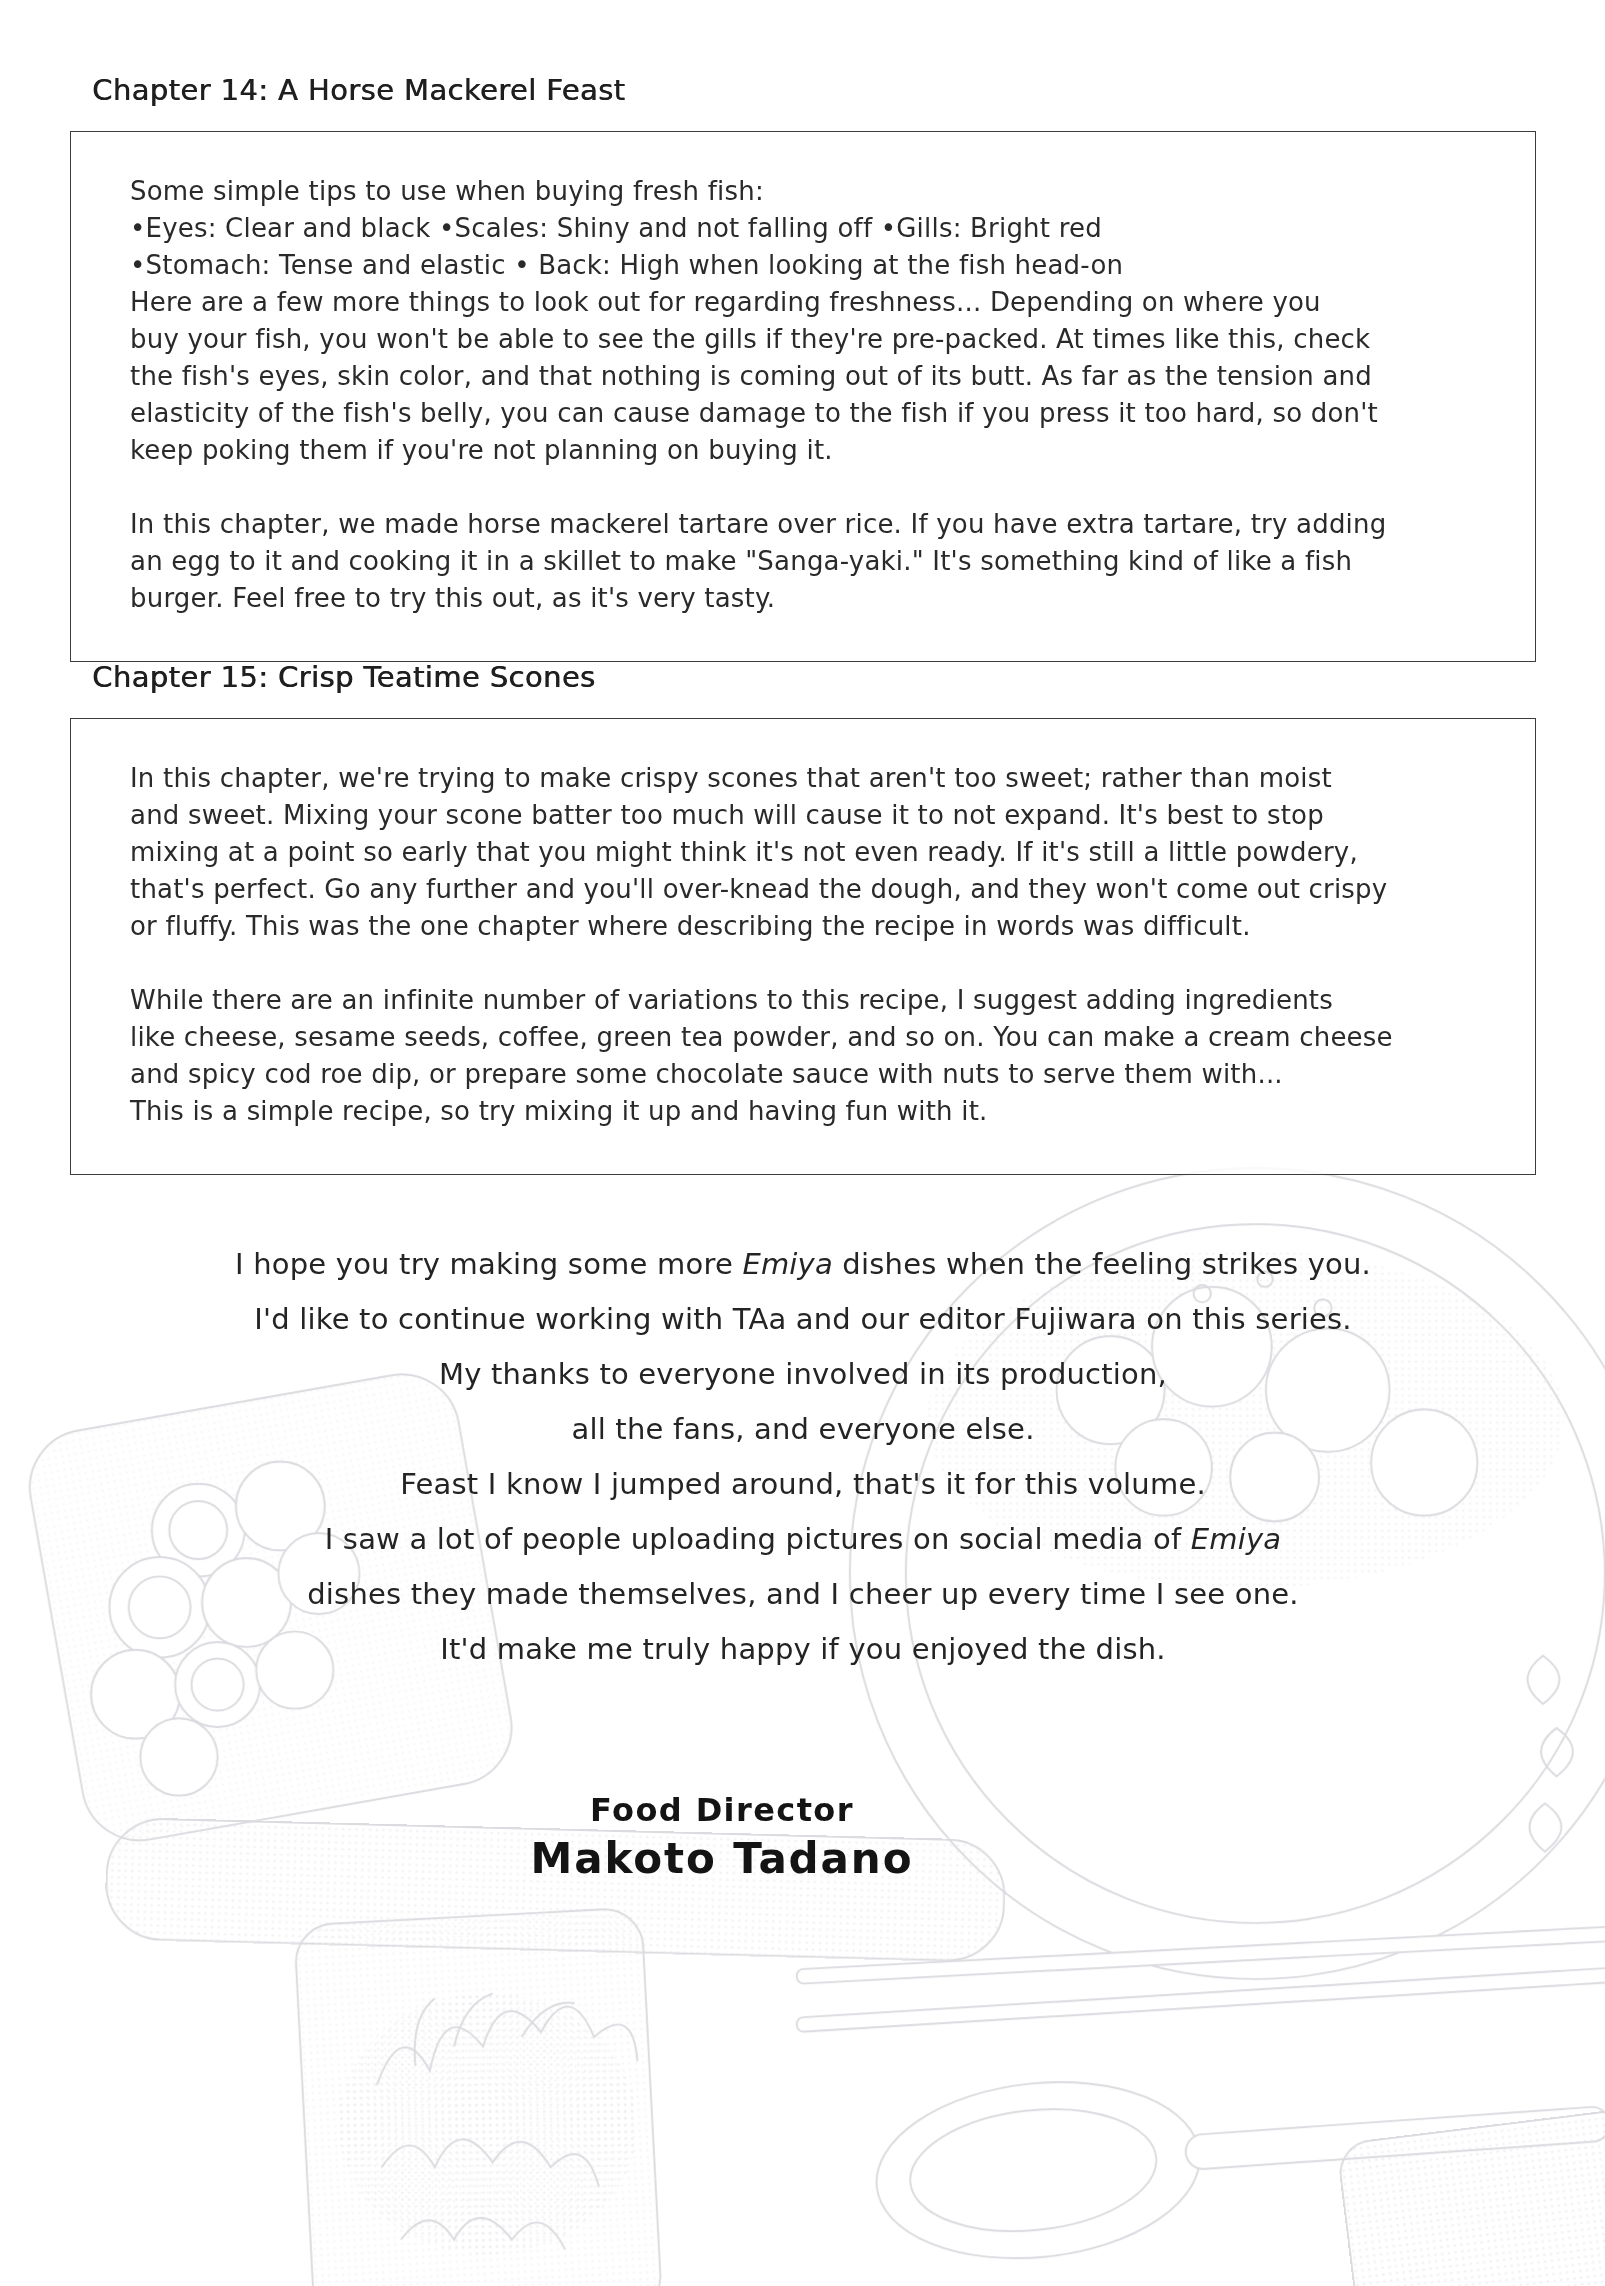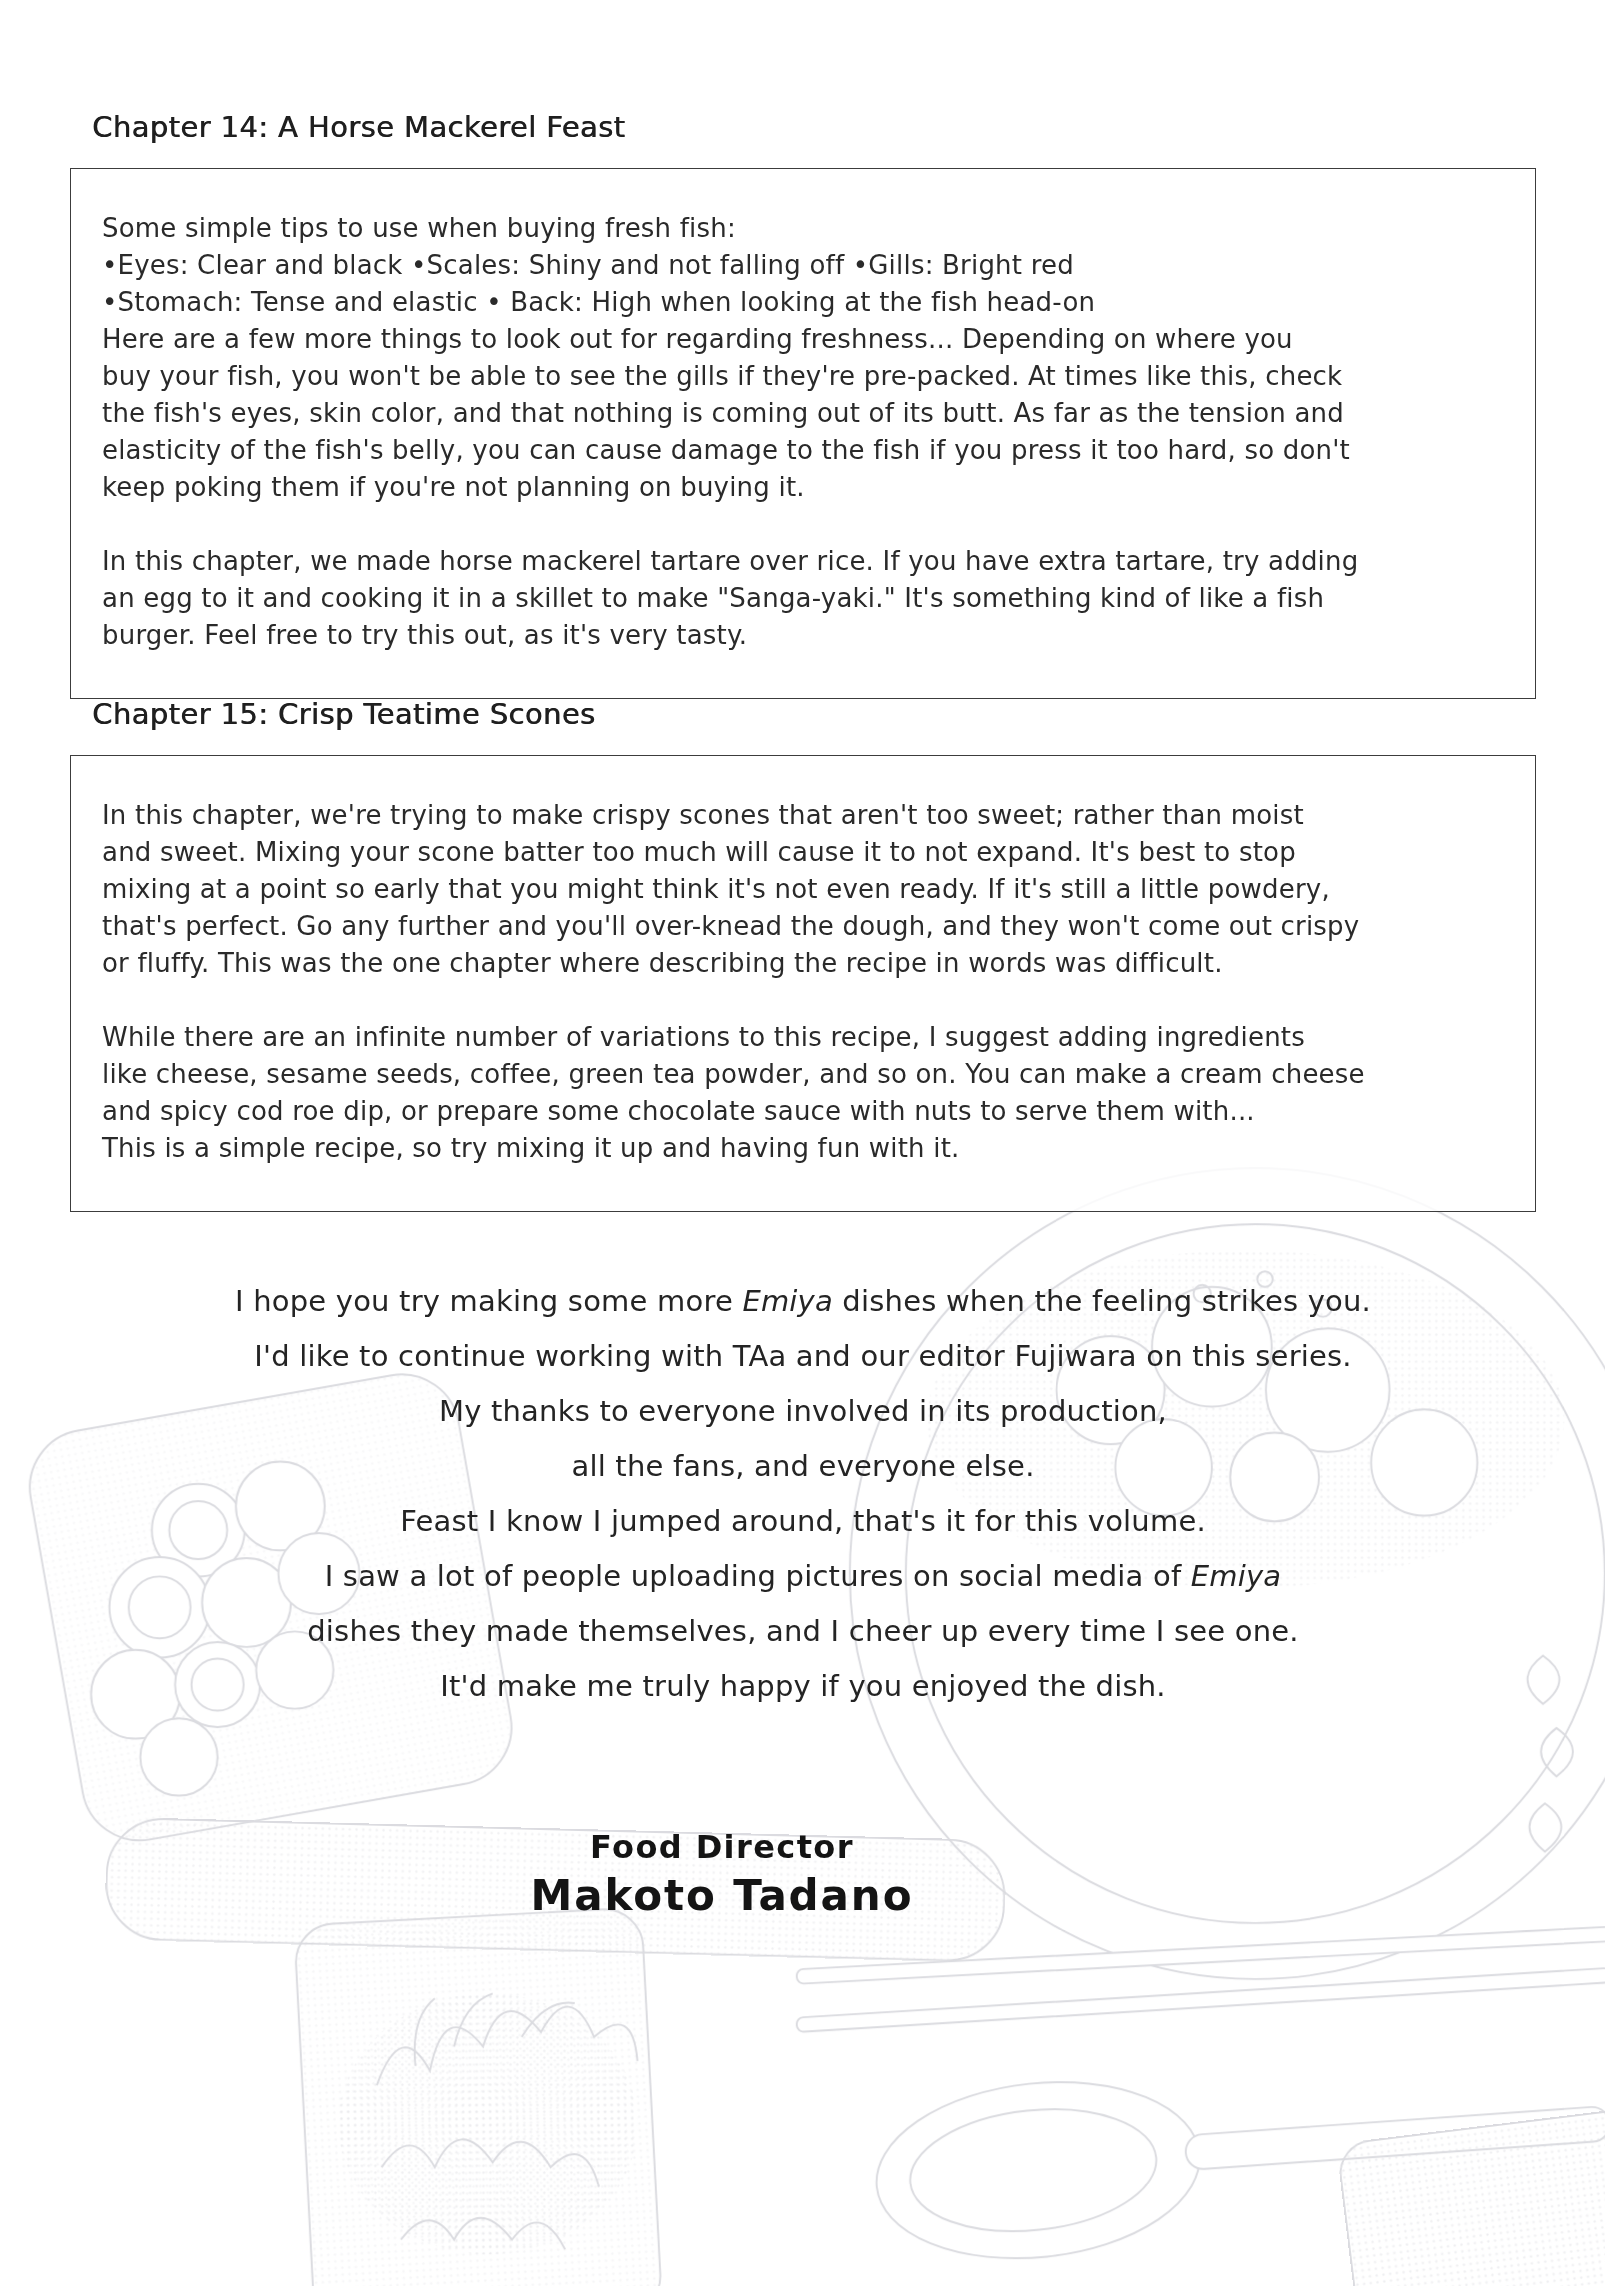--- a/index.html
+++ b/index.html
@@ -17,35 +17,36 @@
   .chapter-heading{
     margin:0;
     padding-left:22px;
     font-size:29px;
     font-weight:normal;
     color:#1f1f1f;
     letter-spacing:0.4px;
     line-height:30px;
     text-shadow:0.6px 0 0 #1f1f1f;
   }
-  .heading-14{margin-top:112px;}
+  .heading-14{margin-top:75px;}
   .heading-15{}
 
   .note-box{
     border:1.9px solid #3c3c3c;
     background:rgba(255,255,255,0.82);
     margin-top:26px;
     padding:41px 25px 44px 31px;
     font-size:26px;
     letter-spacing:0.2px;
   }
   .note-box .line{
     line-height:37px;
     min-height:37px;
     white-space:nowrap;
+    margin-left:28px;
   }
 
   .afterword{
     margin-top:62px;
     text-align:center;
     font-size:29px;
     letter-spacing:0.2px;
     color:#242424;
   }
   .afterword .afterword-line{

